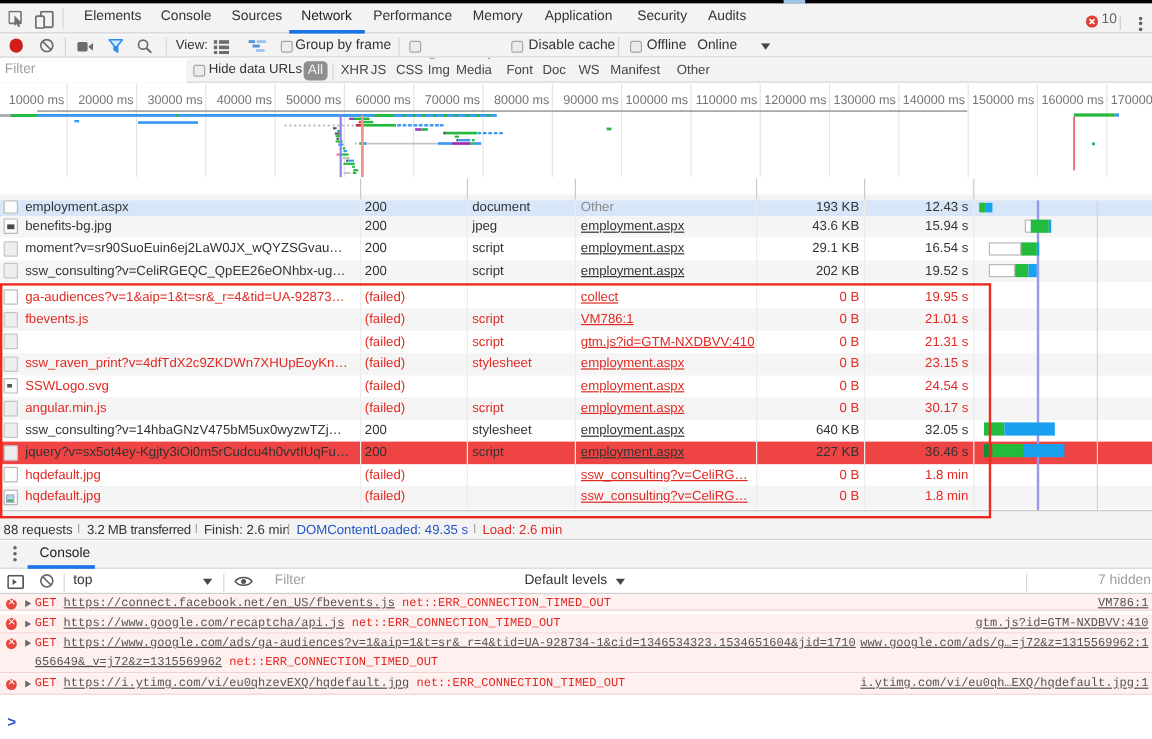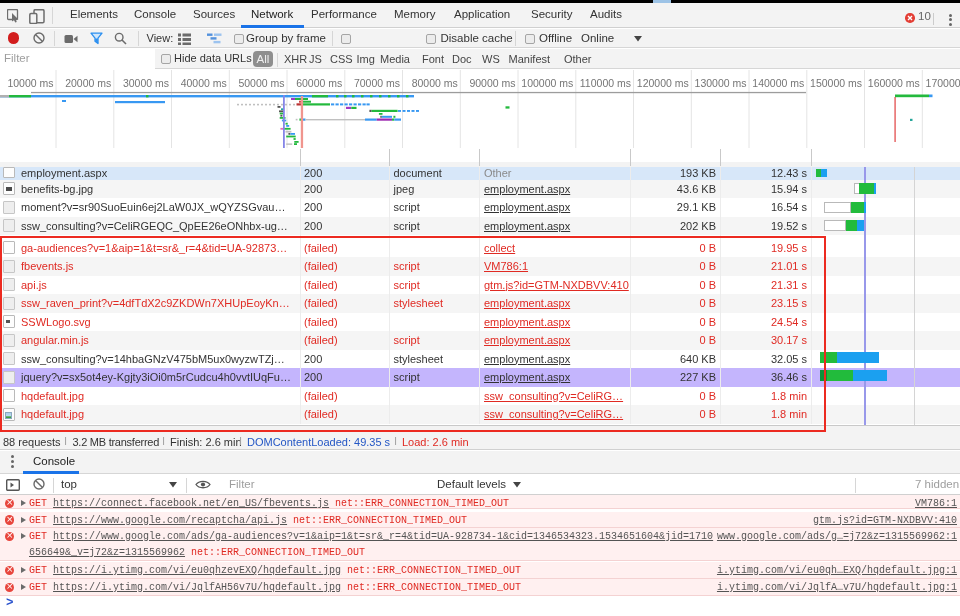--- a/index.html
+++ b/index.html
@@ -373,21 +373,20 @@
       <div class="ic ics"></div>
       <div class="n">fbevents.js</div>
         <div class="s">(failed)</div>
         <div class="t">script</div>
       <div class="i"><span class="u">VM786:1</span></div>
         <div class="z">0 B</div>
         <div class="m">21.01 s</div>
     </div>
     <div class="r rd" style="top:127.5px;background:#fff;">
       <div class="ic ics"></div>
-      <div class="n">api.js</div>
         <div class="s">(failed)</div>
         <div class="t">script</div>
       <div class="i"><span class="u">gtm.js?id=GTM-NXDBVV:410</span></div>
         <div class="z">0 B</div>
         <div class="m">21.31 s</div>
     </div>
     <div class="r rd" style="top:146px;background:#f5f5f5;">
       <div class="ic ics"></div>
       <div class="n">ssw_raven_print?v=4dfTdX2c9ZKDWn7XHUpEoyKn…</div>
         <div class="s">(failed)</div>
@@ -419,21 +418,21 @@
       <div class="ic ics"></div>
       <div class="n">ssw_consulting?v=14hbaGNzV475bM5ux0wyzwTZj…</div>
         <div class="s">200</div>
         <div class="t">stylesheet</div>
       <div class="i"><span class="u">employment.aspx</span></div>
         <div class="z">640 KB</div>
         <div class="m">32.05 s</div>
       <div class="wf wfg" style="left:820px;width:16.5px;top:2.8px;"></div>
       <div class="wf wfb" style="left:836.5px;width:42px;top:2.8px;"></div>
     </div>
-    <div class="r" style="top:220px;background:#c4b5fd;">
+    <div class="r" style="top:220px;background:#ef4444;">
       <div class="ic ics"></div>
       <div class="n">jquery?v=sx5ot4ey-Kgjty3iOi0m5rCudcu4h0vvtIUqFu…</div>
         <div class="s">200</div>
         <div class="t">script</div>
       <div class="i"><span class="u">employment.aspx</span></div>
         <div class="z">227 KB</div>
         <div class="m">36.46 s</div>
       <div class="wf wfd" style="left:820px;width:7px;top:2.2px;"></div>
       <div class="wf wfg" style="left:827px;width:26.4px;top:2.2px;"></div>
       <div class="wf wfb" style="left:853.4px;width:33.4px;top:2.2px;"></div>
@@ -532,23 +531,17 @@
       <div class="ctx" style="left:29px;"><span class="crd">GET </span><span class="cul">https://www.google.com/ads/ga-audiences?v=1&amp;aip=1&amp;t=sr&amp;_r=4&amp;tid=UA-928734-1&amp;cid=1346534323.1534651604&amp;jid=1710</span></div>
       <div class="ctx cul" style="right:3px;">www.google.com/ads/g…=j72&amp;z=1315569962:1</div>
       <div class="ctx" style="left:29px;top:19px;"><span class="cul">656649&amp;_v=j72&amp;z=1315569962</span><span class="crd"> net::ERR_CONNECTION_TIMED_OUT</span></div>
     </div>
     <div class="cmsg" style="top:111px;height:17px;">
       <div class="xico"></div>
         <div class="tri"></div>
       <div class="ctx" style="left:29px;"><span class="crd">GET </span><span class="cul">https://i.ytimg.com/vi/eu0qhzevEXQ/hqdefault.jpg</span><span class="crd"> net::ERR_CONNECTION_TIMED_OUT</span></div>
       <div class="ctx cul" style="right:3px;">i.ytimg.com/vi/eu0qh…EXQ/hqdefault.jpg:1</div>
     </div>
-    <div class="cmsg" style="top:128px;height:16.5px;">
-      <div class="xico"></div>
-        <div class="tri"></div>
-      <div class="ctx" style="left:29px;"><span class="crd">GET </span><span class="cul">https://i.ytimg.com/vi/JqlfAH56v7U/hqdefault.jpg</span><span class="crd"> net::ERR_CONNECTION_TIMED_OUT</span></div>
-      <div class="ctx cul" style="right:3px;">i.ytimg.com/vi/JqlfA…v7U/hqdefault.jpg:1</div>
-    </div>
     <div class="abs" style="left:6px;top:144.5px;color:#2a53cd;font-weight:bold;font-size:12.5px;font-family:'Liberation Mono',monospace;">&gt;</div>
   </div>
 
   <div class="abs" style="left:0;top:236px;width:826px;height:196px;border:2.5px solid #ec2a20;z-index:50;"></div>
 </div>
 
 </body></html>

